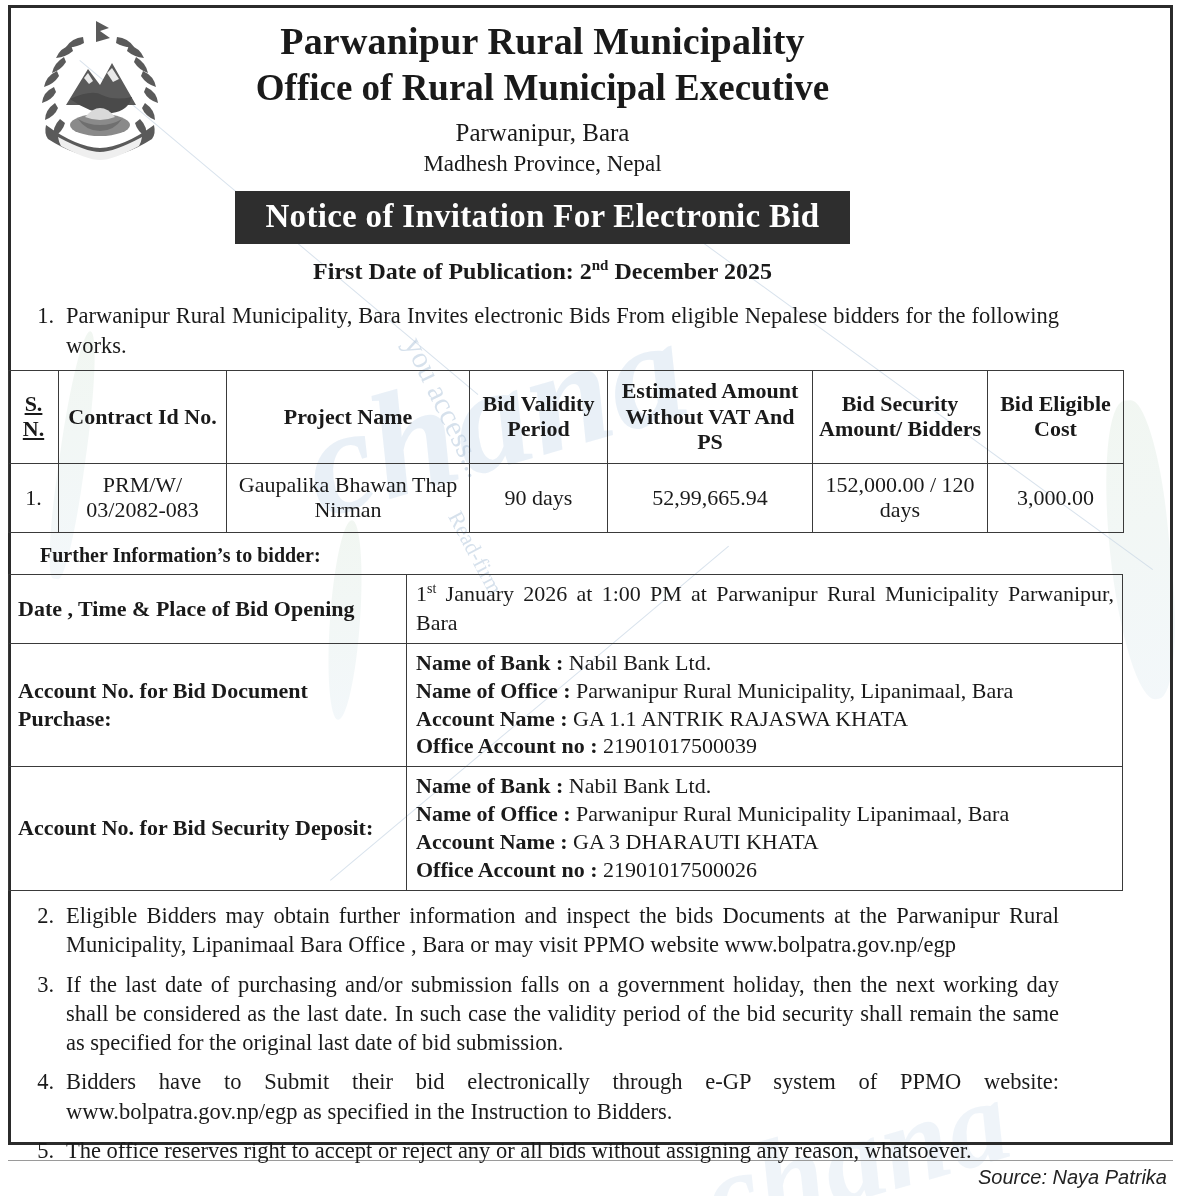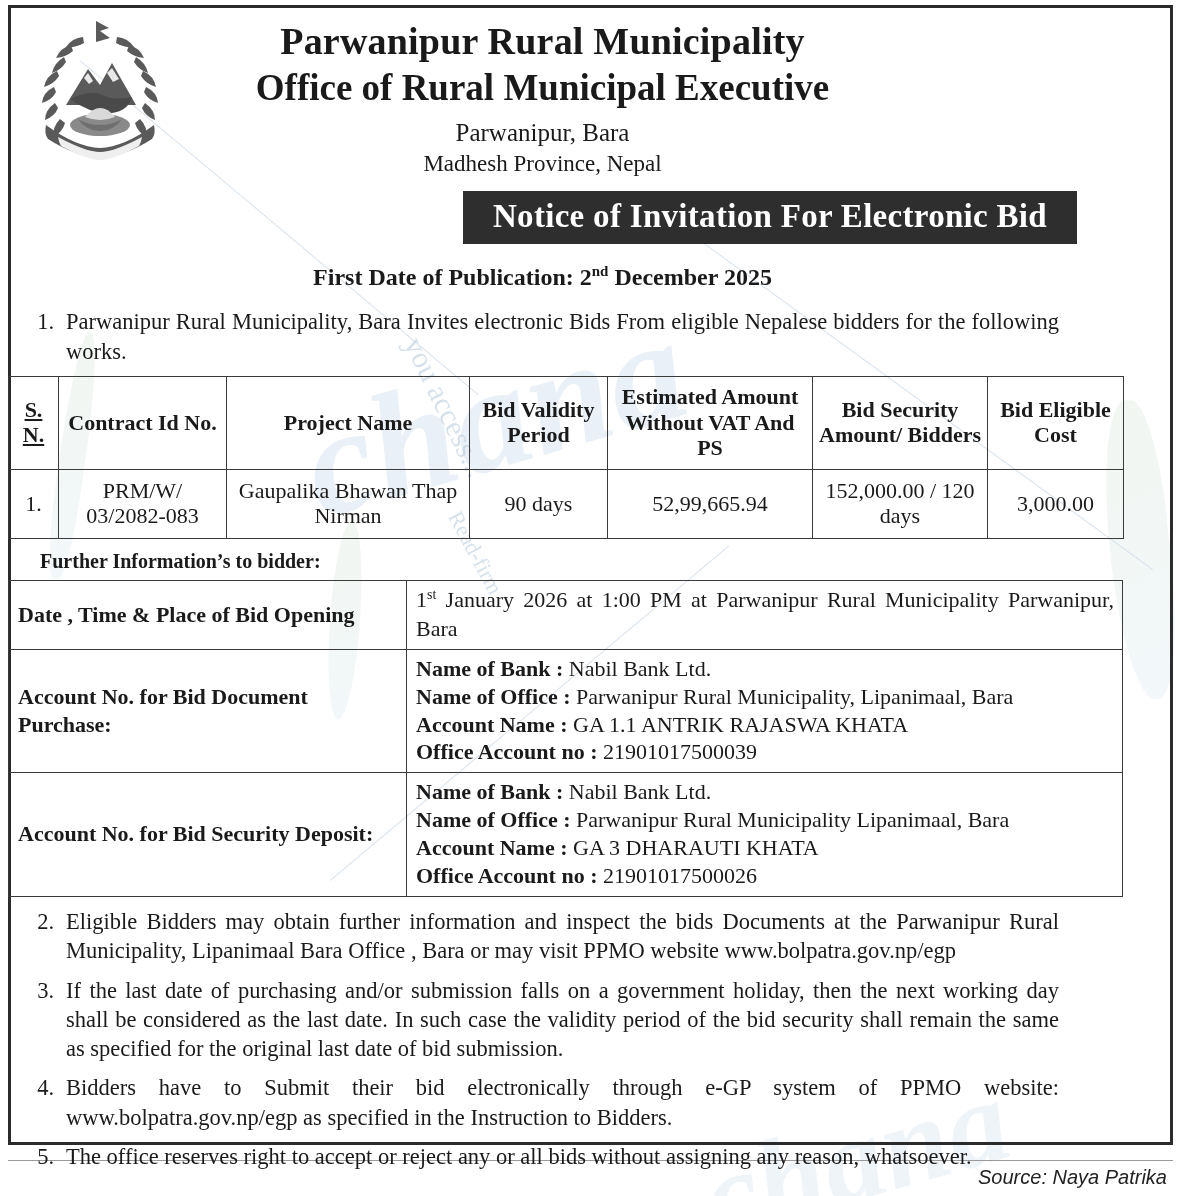--- a/index.html
+++ b/index.html
@@ -95,35 +95,35 @@
   .org-line3 {
     font-size: 25px; font-weight: 400;
     margin: 10px 0 0 0;
   }
   .org-line4 {
     font-size: 23px; font-weight: 400;
     margin: 4px 0 0 0;
   }
 
   
-  .banner-wrap { text-align: right; margin-top: 14px; }
+  .banner-wrap { text-align: center; margin-top: 14px; }
   .banner {
     display: inline-block;
     background: #2e2e2e;
     color: #ffffff;
     font-size: 33px;
     font-weight: 700;
     padding: 7px 30px 9px 30px;
     letter-spacing: .3px;
   }
   .pubdate {
     text-align: center;
     font-size: 24px;
     font-weight: 700;
-    margin-top: 19px;
+    margin-top: 13px;
   }
   .pubdate sup { font-size: 15px; vertical-align: super; }
 
   
   .clause {
     display: flex;
     font-size: 22.5px;
     line-height: 1.30;
     margin-top: 12px;
     padding-right: 18px;

